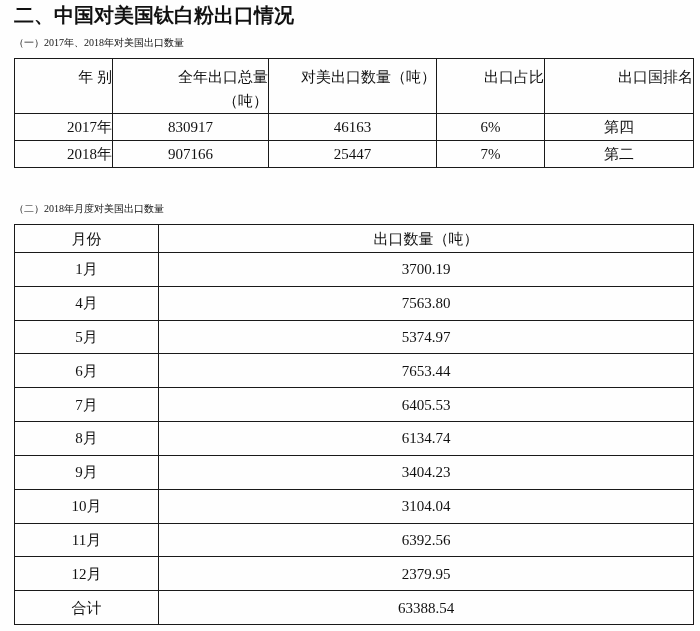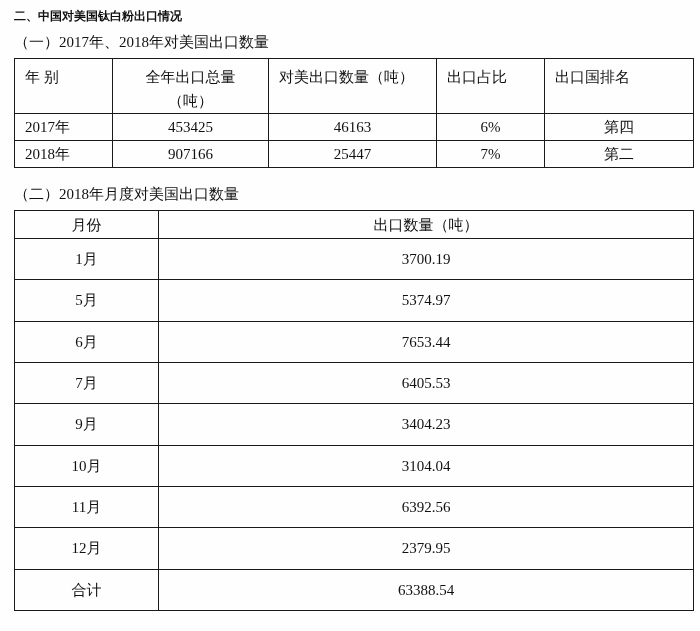--- a/index.html
+++ b/index.html
@@ -6,57 +6,57 @@
   html, body { width: 700px; height: 631px; }
   body {
     background: #fefefe;
     color: #111;
     font-family: "Liberation Serif", "DejaVu Serif", serif;
     overflow: hidden;
   }
   .doc { padding: 8px 7px 0 14px; }
 
   .heading {
-    font-family: Liberation Serif, serif;
+    font-family: Liberation Mono, monospace;
     font-weight: bold;
-    font-size: 12px;
+    font-size: 20px;
     line-height: 17px;
   }
   .sec-title {
-    font-size: 15px;
+    font-size: 10px;
     line-height: 17px;
   }
   .sec-title.first { margin-top: 9px; }
-  .sec-title.second { margin-top: 18px; }
+  .sec-title.second { margin-top: 32px; }
 
   table {
     border-collapse: collapse;
     table-layout: fixed;
     width: 679px;
     margin-top: 7px;
   }
   th, td {
     border: 1px solid #1a1a1a;
     font-size: 15px;
     font-weight: normal;
     line-height: 18px;
     overflow: hidden;
     white-space: nowrap;
   }
-  .al { text-align: left; padding-left: 10px; }
+  .al { text-align: right; padding-left: 10px; }
   .ac { text-align: center; }
 
   
   .t1 thead th {
     vertical-align: top;
     padding-top: 6px;
     line-height: 24px;
     height: 54px;
   }
-  .t1 .wrap2 { white-space: pre-line; }
+  .t1 .wrap2 { white-space: pre-line; text-align: right; }
   .t1 tbody td { height: 27px; vertical-align: middle; margin-top: 6px; }
 
   
   .t2 { height: 401px; }
   .t2 th, .t2 td { vertical-align: middle; height: 28px; }
 </style>
 </head>
 <body>
 
 <div class="doc">
@@ -79,21 +79,21 @@
         <th class="ac wrap2">全年出口总量
 （吨）</th>
         <th class="al">对美出口数量（吨）</th>
         <th class="al">出口占比</th>
         <th class="al">出口国排名</th>
       </tr>
     </thead>
     <tbody>
       <tr>
         <td class="al">2017年</td>
-        <td class="ac">453425</td>
+        <td class="ac">830917</td>
         <td class="ac">46163</td>
         <td class="ac">6%</td>
         <td class="ac">第四</td>
       </tr>
       <tr>
         <td class="al">2018年</td>
         <td class="ac">907166</td>
         <td class="ac">25447</td>
         <td class="ac">7%</td>
         <td class="ac">第二</td>
@@ -113,30 +113,38 @@
         <th class="ac">月份</th>
         <th class="ac">出口数量（吨）</th>
       </tr>
     </thead>
     <tbody>
       <tr>
         <td class="ac">1月</td>
         <td class="ac">3700.19</td>
       </tr>
       <tr>
+        <td class="ac">4月</td>
+        <td class="ac">7563.80</td>
+      </tr>
+      <tr>
         <td class="ac">5月</td>
         <td class="ac">5374.97</td>
       </tr>
       <tr>
         <td class="ac">6月</td>
         <td class="ac">7653.44</td>
       </tr>
       <tr>
         <td class="ac">7月</td>
         <td class="ac">6405.53</td>
+      </tr>
+      <tr>
+        <td class="ac">8月</td>
+        <td class="ac">6134.74</td>
       </tr>
       <tr>
         <td class="ac">9月</td>
         <td class="ac">3404.23</td>
       </tr>
       <tr>
         <td class="ac">10月</td>
         <td class="ac">3104.04</td>
       </tr>
       <tr>

